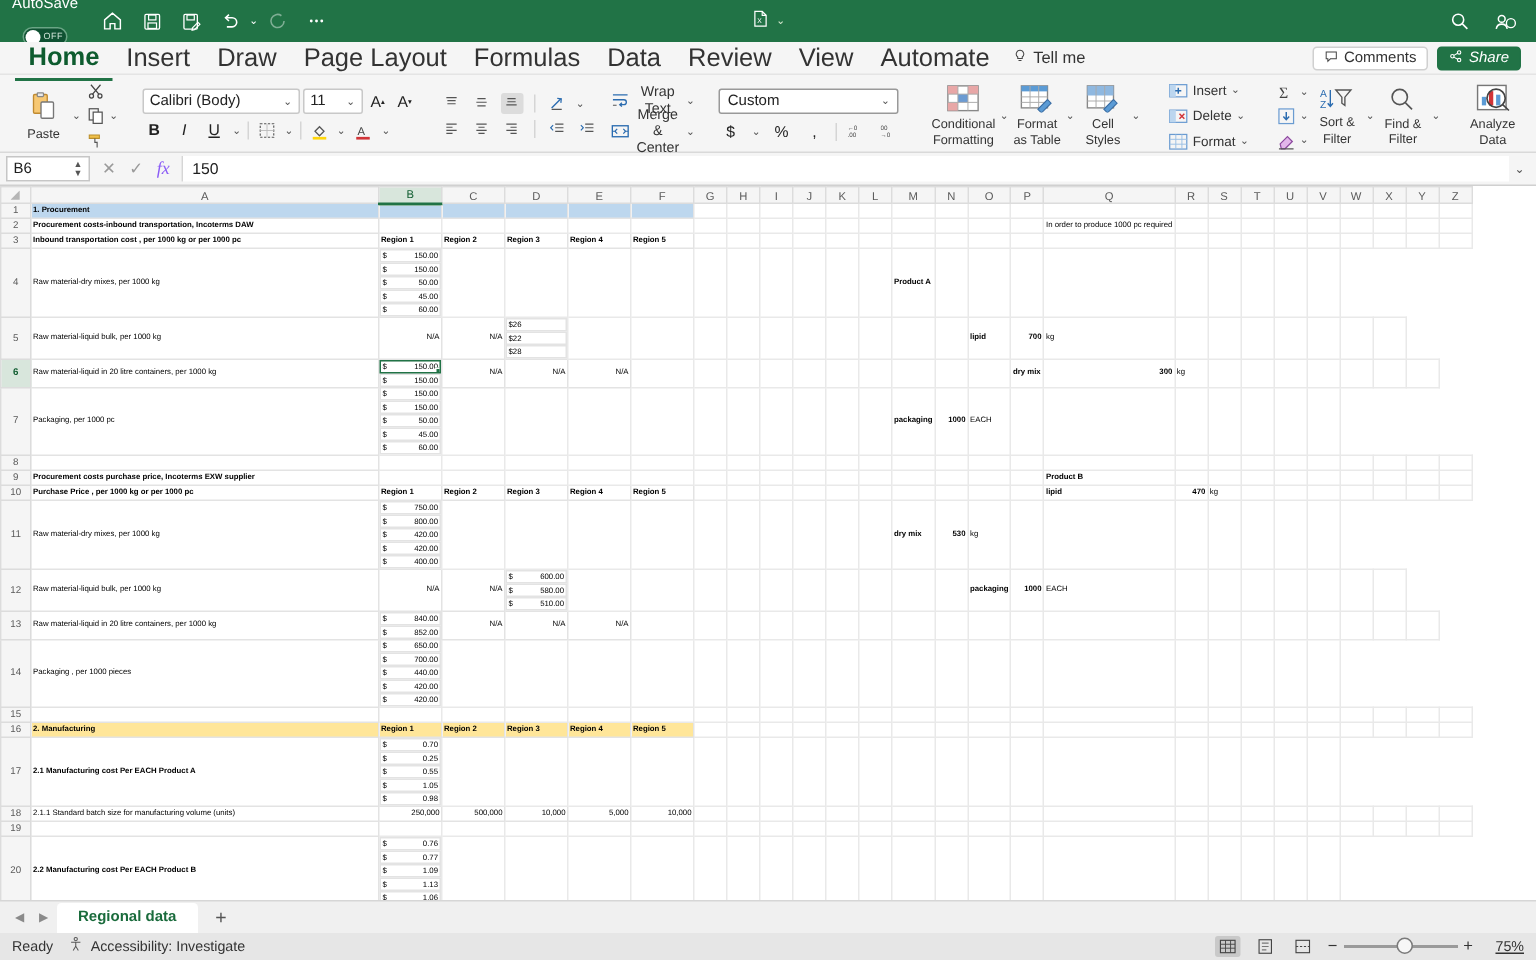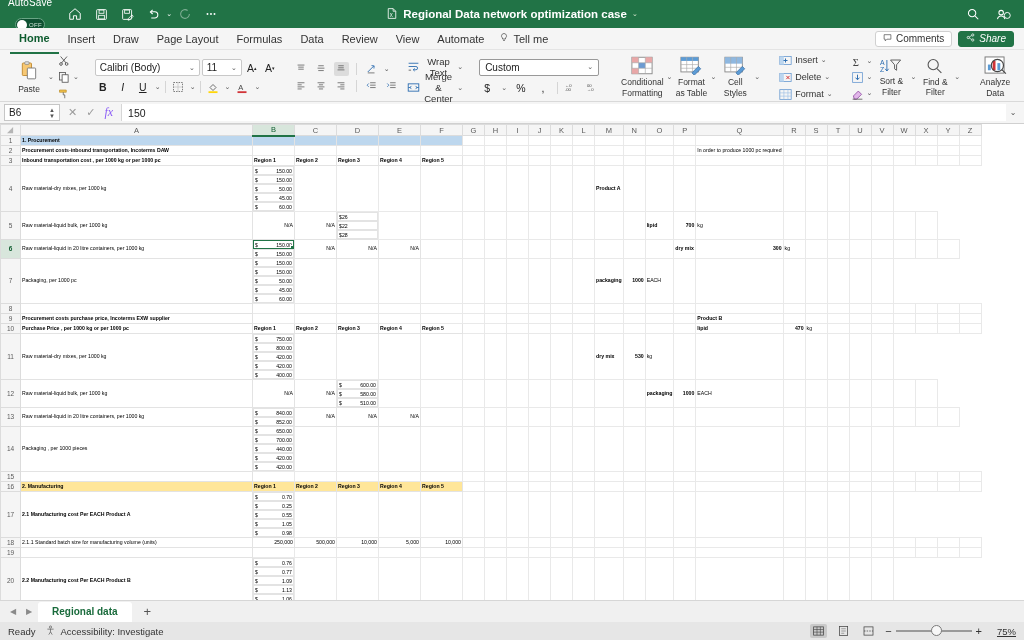--- a/index.html
+++ b/index.html
@@ -52,21 +52,21 @@
   }
 
   
   .ribbon-tabs {
     height: 22px; background:#f5f5f5;
     display:flex; align-items:center; padding: 0 10px;
     border-bottom: 1px solid #e4e4e4;
     position: relative;
   }
   .rtab {
-    font-size: 11px; color:#333; padding: 0 9px; height:30px;
+    font-size: 17px; color:#333; padding: 0 9px; height:30px;
     display:flex; align-items:center; white-space:nowrap;text-align:center;
   }
   .rtab.active { color:#0e5c2f; font-weight:700; border-bottom: 2px solid #217346; }
   .tellme { display:flex; align-items:center; gap:4px; color:#333; padding-left:6px;}
   .tabs-right { margin-left:auto; display:flex; align-items:center; gap:6px; }
   .pill {
     display:flex; align-items:center; gap:4px;
     border:1px solid #d0d0d0; background:#fff; border-radius:3px;
     height:16px; padding: 0 7px; font-size:10px; color:#333;
   }
@@ -252,21 +252,20 @@
   </div>
 
   <div class="title-center">
     <span>
       <svg width="12" height="13" viewBox="0 0 16 16">
           <path d="M3 1.5h6.5L13 5v9.5H3z" fill="none" stroke="#fff" stroke-width="1.1"></path>
           <path d="M9.5 1.5V5H13" fill="none" stroke="#fff" stroke-width="1"></path>
           <text x="5" y="12" font-size="6" fill="#fff">X</text>
         </svg>
     </span>
-    <span class="doc-title">Regional Data network optimization case</span>
     <span class="caret" style="color:#d9ead0;">⌄</span>
   </div>
 
   <div class="title-right">
     <div class="tb-icon">
       <svg width="14" height="14" viewBox="0 0 16 16">
           <circle cx="7" cy="7" r="4.2" fill="none" stroke="#fff" stroke-width="1.2"></circle>
           <path d="M10.2 10.2 14 14" stroke="#fff" stroke-width="1.2"></path>
         </svg>
     </div>

